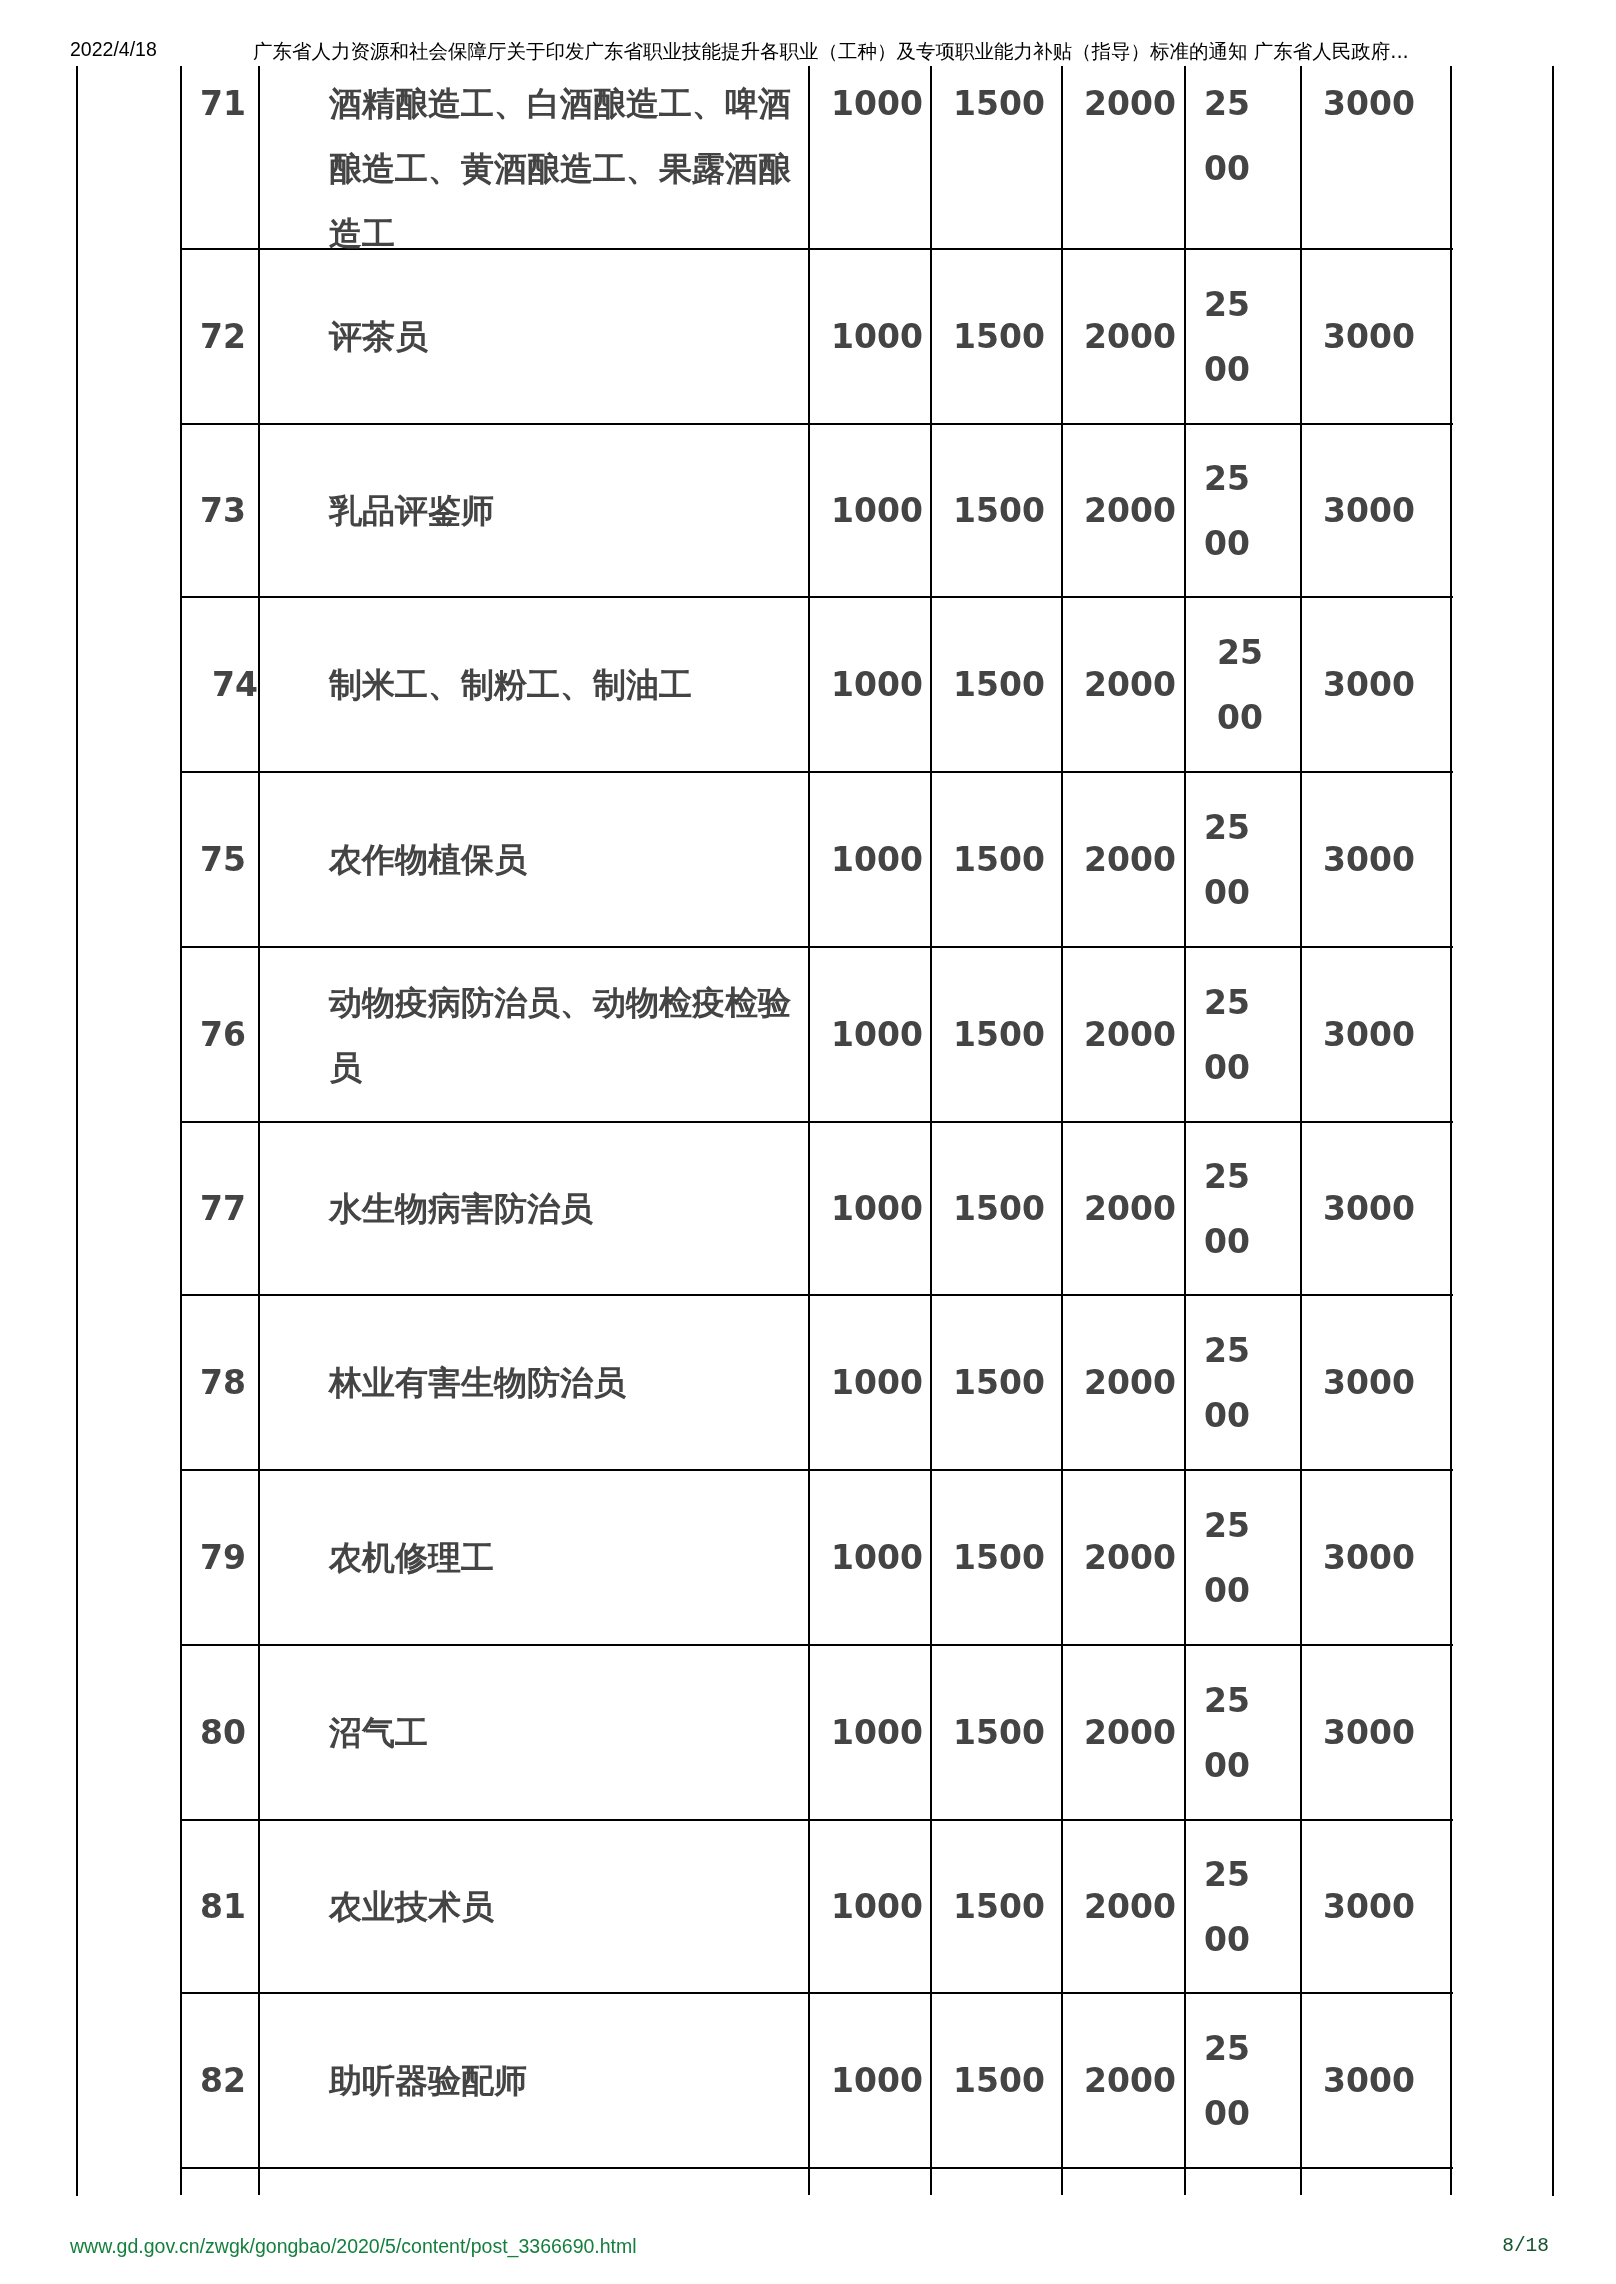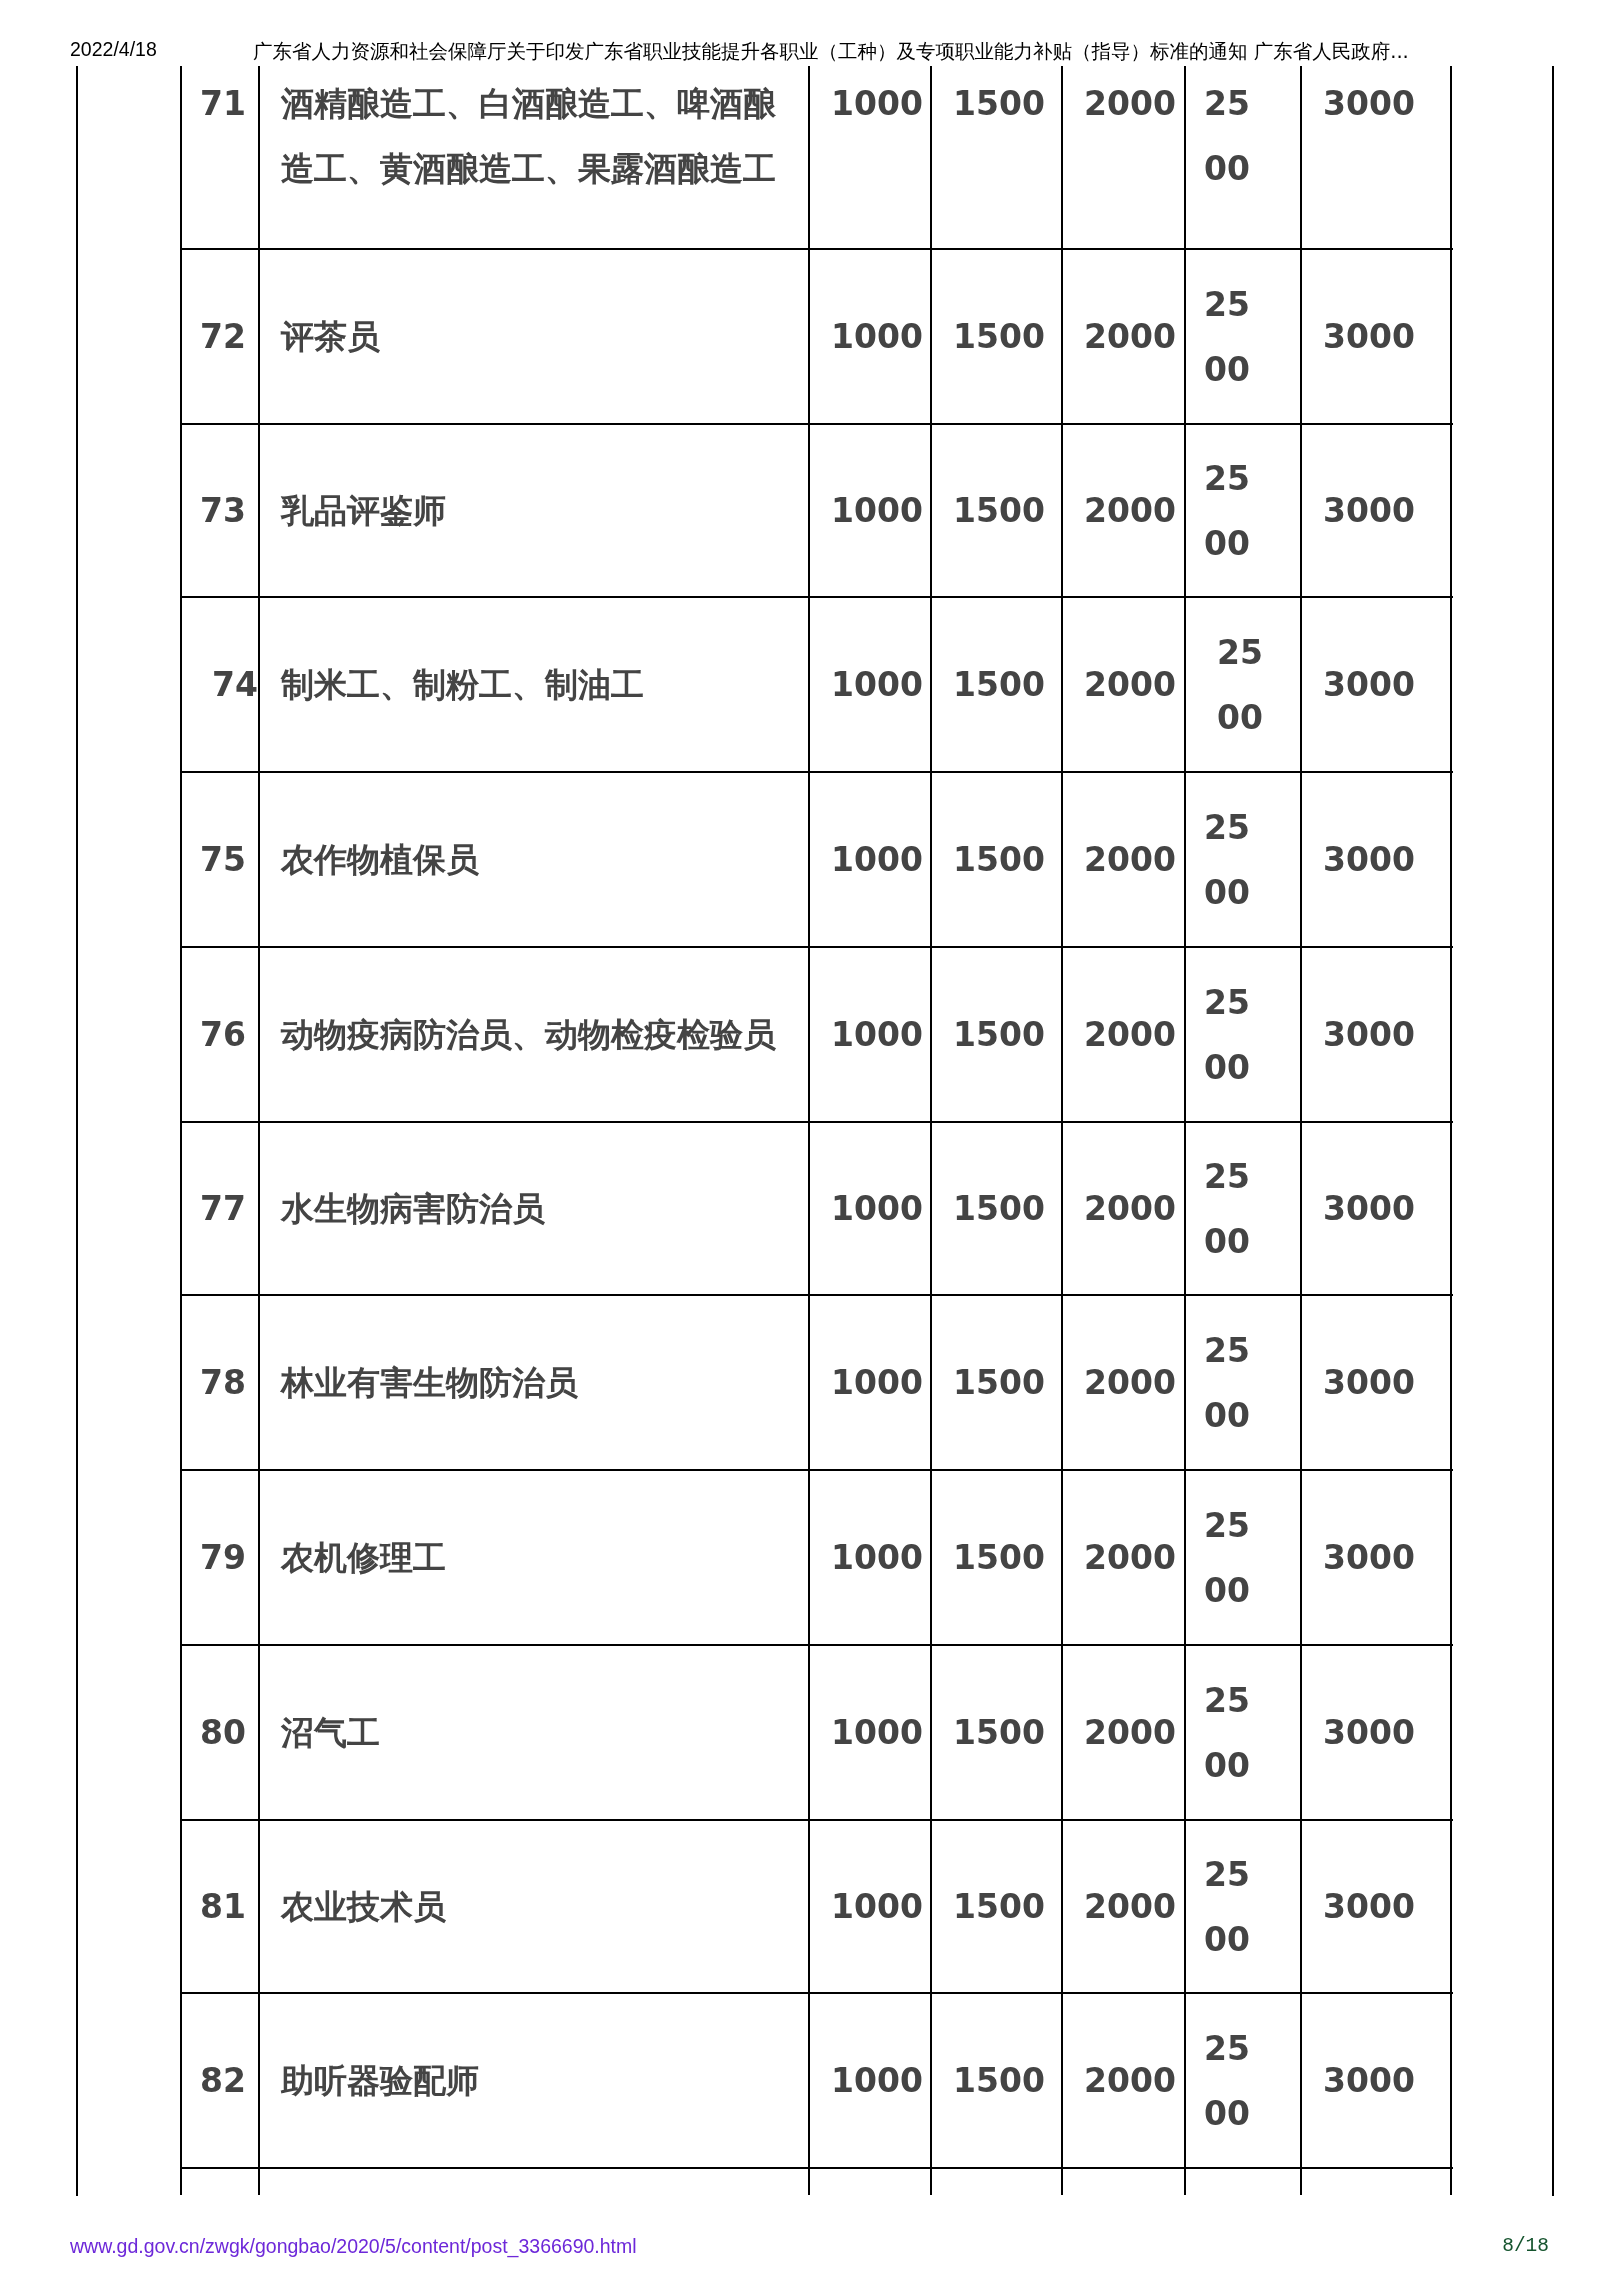--- a/index.html
+++ b/index.html
@@ -1,29 +1,29 @@
 <!DOCTYPE html>
 <html style="font-size:10.4px"><head>
 <meta charset="utf-8">
 <style>
   html, body { margin:0; padding:0; background:#fff; }
   body { width:1616px; height:2284px; position:relative; overflow:hidden;
          font-family:"DejaVu Sans","Liberation Sans",sans-serif; }
   .hdr-date { position:absolute; left:70px; top:38px; font-size:19.5px; color:#000; font-family:"Liberation Sans",sans-serif; }
   .hdr-title { position:absolute; left:253px; top:38px; font-size:19.5px; color:#000; white-space:nowrap; }
-  .ftr-url { position:absolute; left:70px; top:2235px; font-size:19.5px; color:#6d28d9; font-family:"Liberation Sans",sans-serif; }
+  .ftr-url { position:absolute; left:70px; top:2235px; font-size:19.5px; color:#15803d; font-family:"Liberation Sans",sans-serif; }
   .ftr-page { position:absolute; right:67px; top:2235px; font-size:19.5px; color:#14532d; font-family:Liberation Mono, monospace; }
   .outer-line { position:absolute; top:66px; width:2px; height:2130px; background:#000; }
   .tbl { position:absolute; left:180px; top:66px; width:1273px;font-weight:bold; }
   .row { position:relative; border-bottom:2.6px solid #000; box-sizing:border-box; }
   .cell { position:absolute; top:0; bottom:0; border-left:2px solid #000; box-sizing:border-box;
           color:#444; font-size:33px; display:flex; align-items:center; }
   .cell.last { border-right:2px solid #000; }
   .num { padding-left:21px; line-height:65px; }
-  .name { padding-left:21px; padding-right:13px; line-height:65px; }
+  .name { padding-left:21px; padding-right:13px; line-height:65px;margin-left:48px; }
   .c-idx { left:0; width:78px; }
   .c-name { left:78px; width:550px; }
   .c-a { left:628px; width:122px; }
   .c-b { left:750px; width:131px; }
   .c-c { left:881px; width:123px; }
   .c-d { left:1004px; width:117px; }
   .c-e { left:1120px; width:152px; }
   .d-col { width:59px; padding-left:18px; word-break:break-all; line-height:65px; }
   .top-row { align-items:flex-start; padding-top:5.2px; }
 </style>

